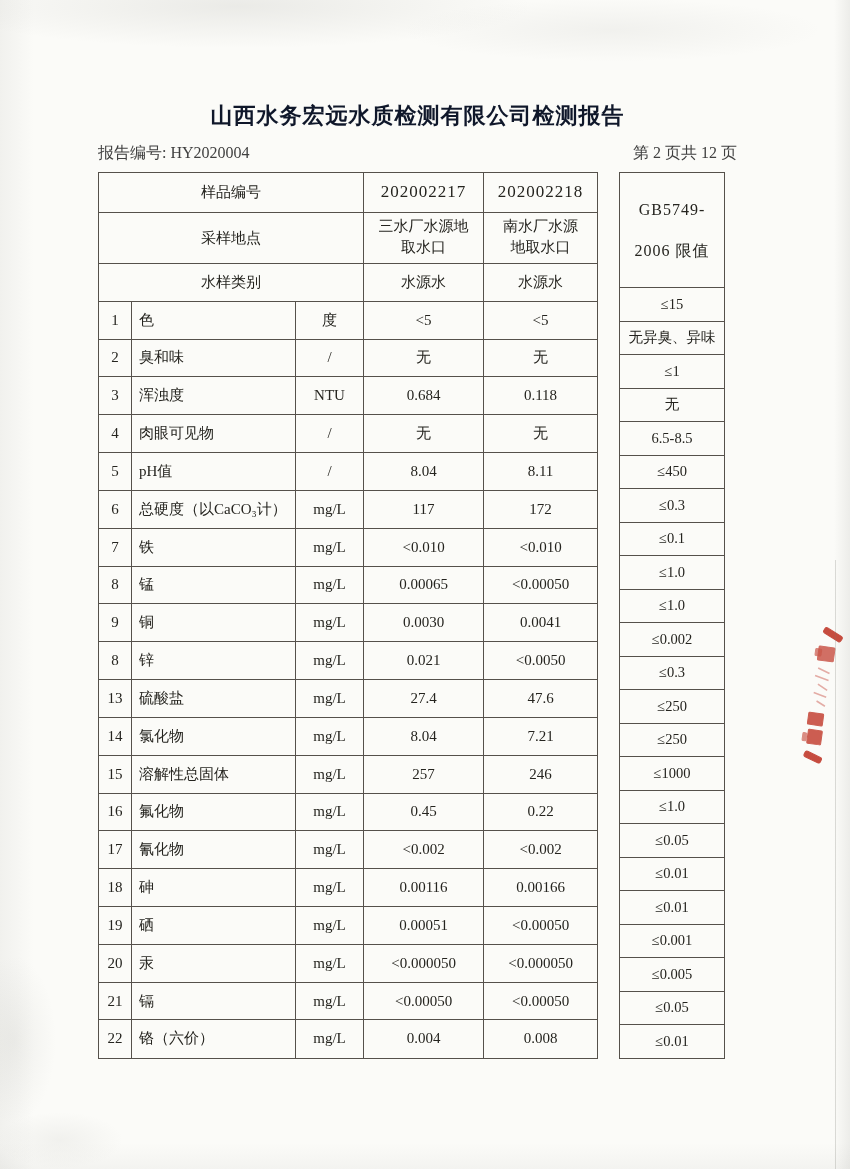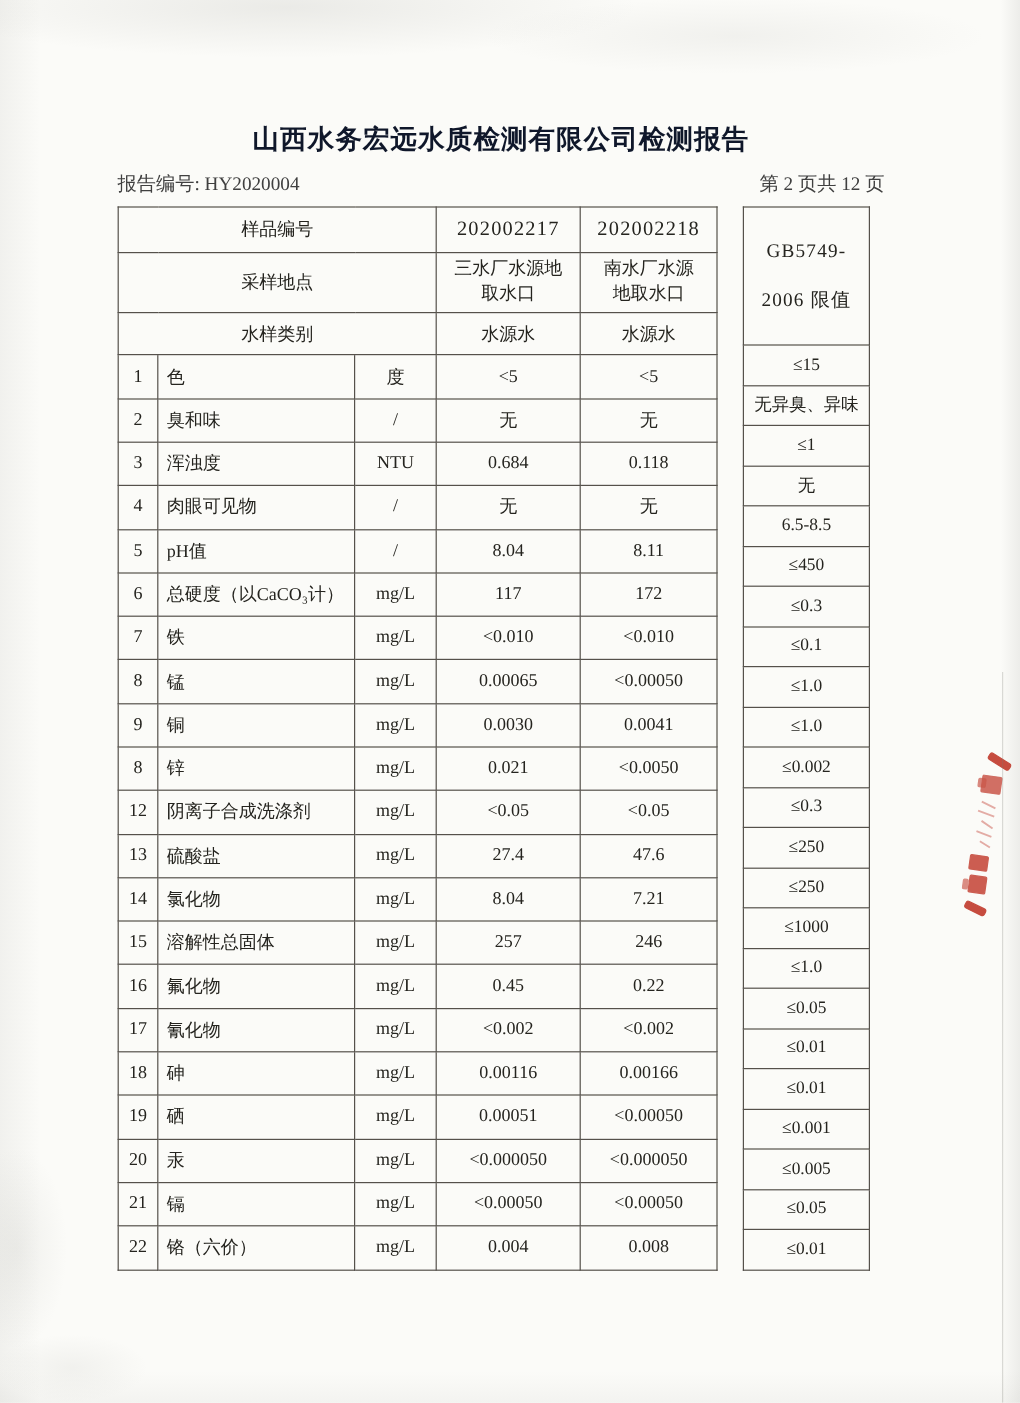--- a/index.html
+++ b/index.html
@@ -165,27 +165,20 @@
 
   <tr class="drow">
     <td>8</td>
     <td class="item">锌</td>
     <td>mg/L</td>
     <td>0.021</td>
     <td>&lt;0.0050</td>
   </tr>
 
 
-  <tr class="drow">
-    <td>12</td>
-    <td class="item">阴离子合成洗涤剂</td>
-    <td>mg/L</td>
-    <td>&lt;0.05</td>
-    <td>&lt;0.05</td>
-  </tr>
 
   <tr class="drow">
     <td>13</td>
     <td class="item">硫酸盐</td>
     <td>mg/L</td>
     <td>27.4</td>
     <td>47.6</td>
   </tr>
 
   <tr class="drow">

